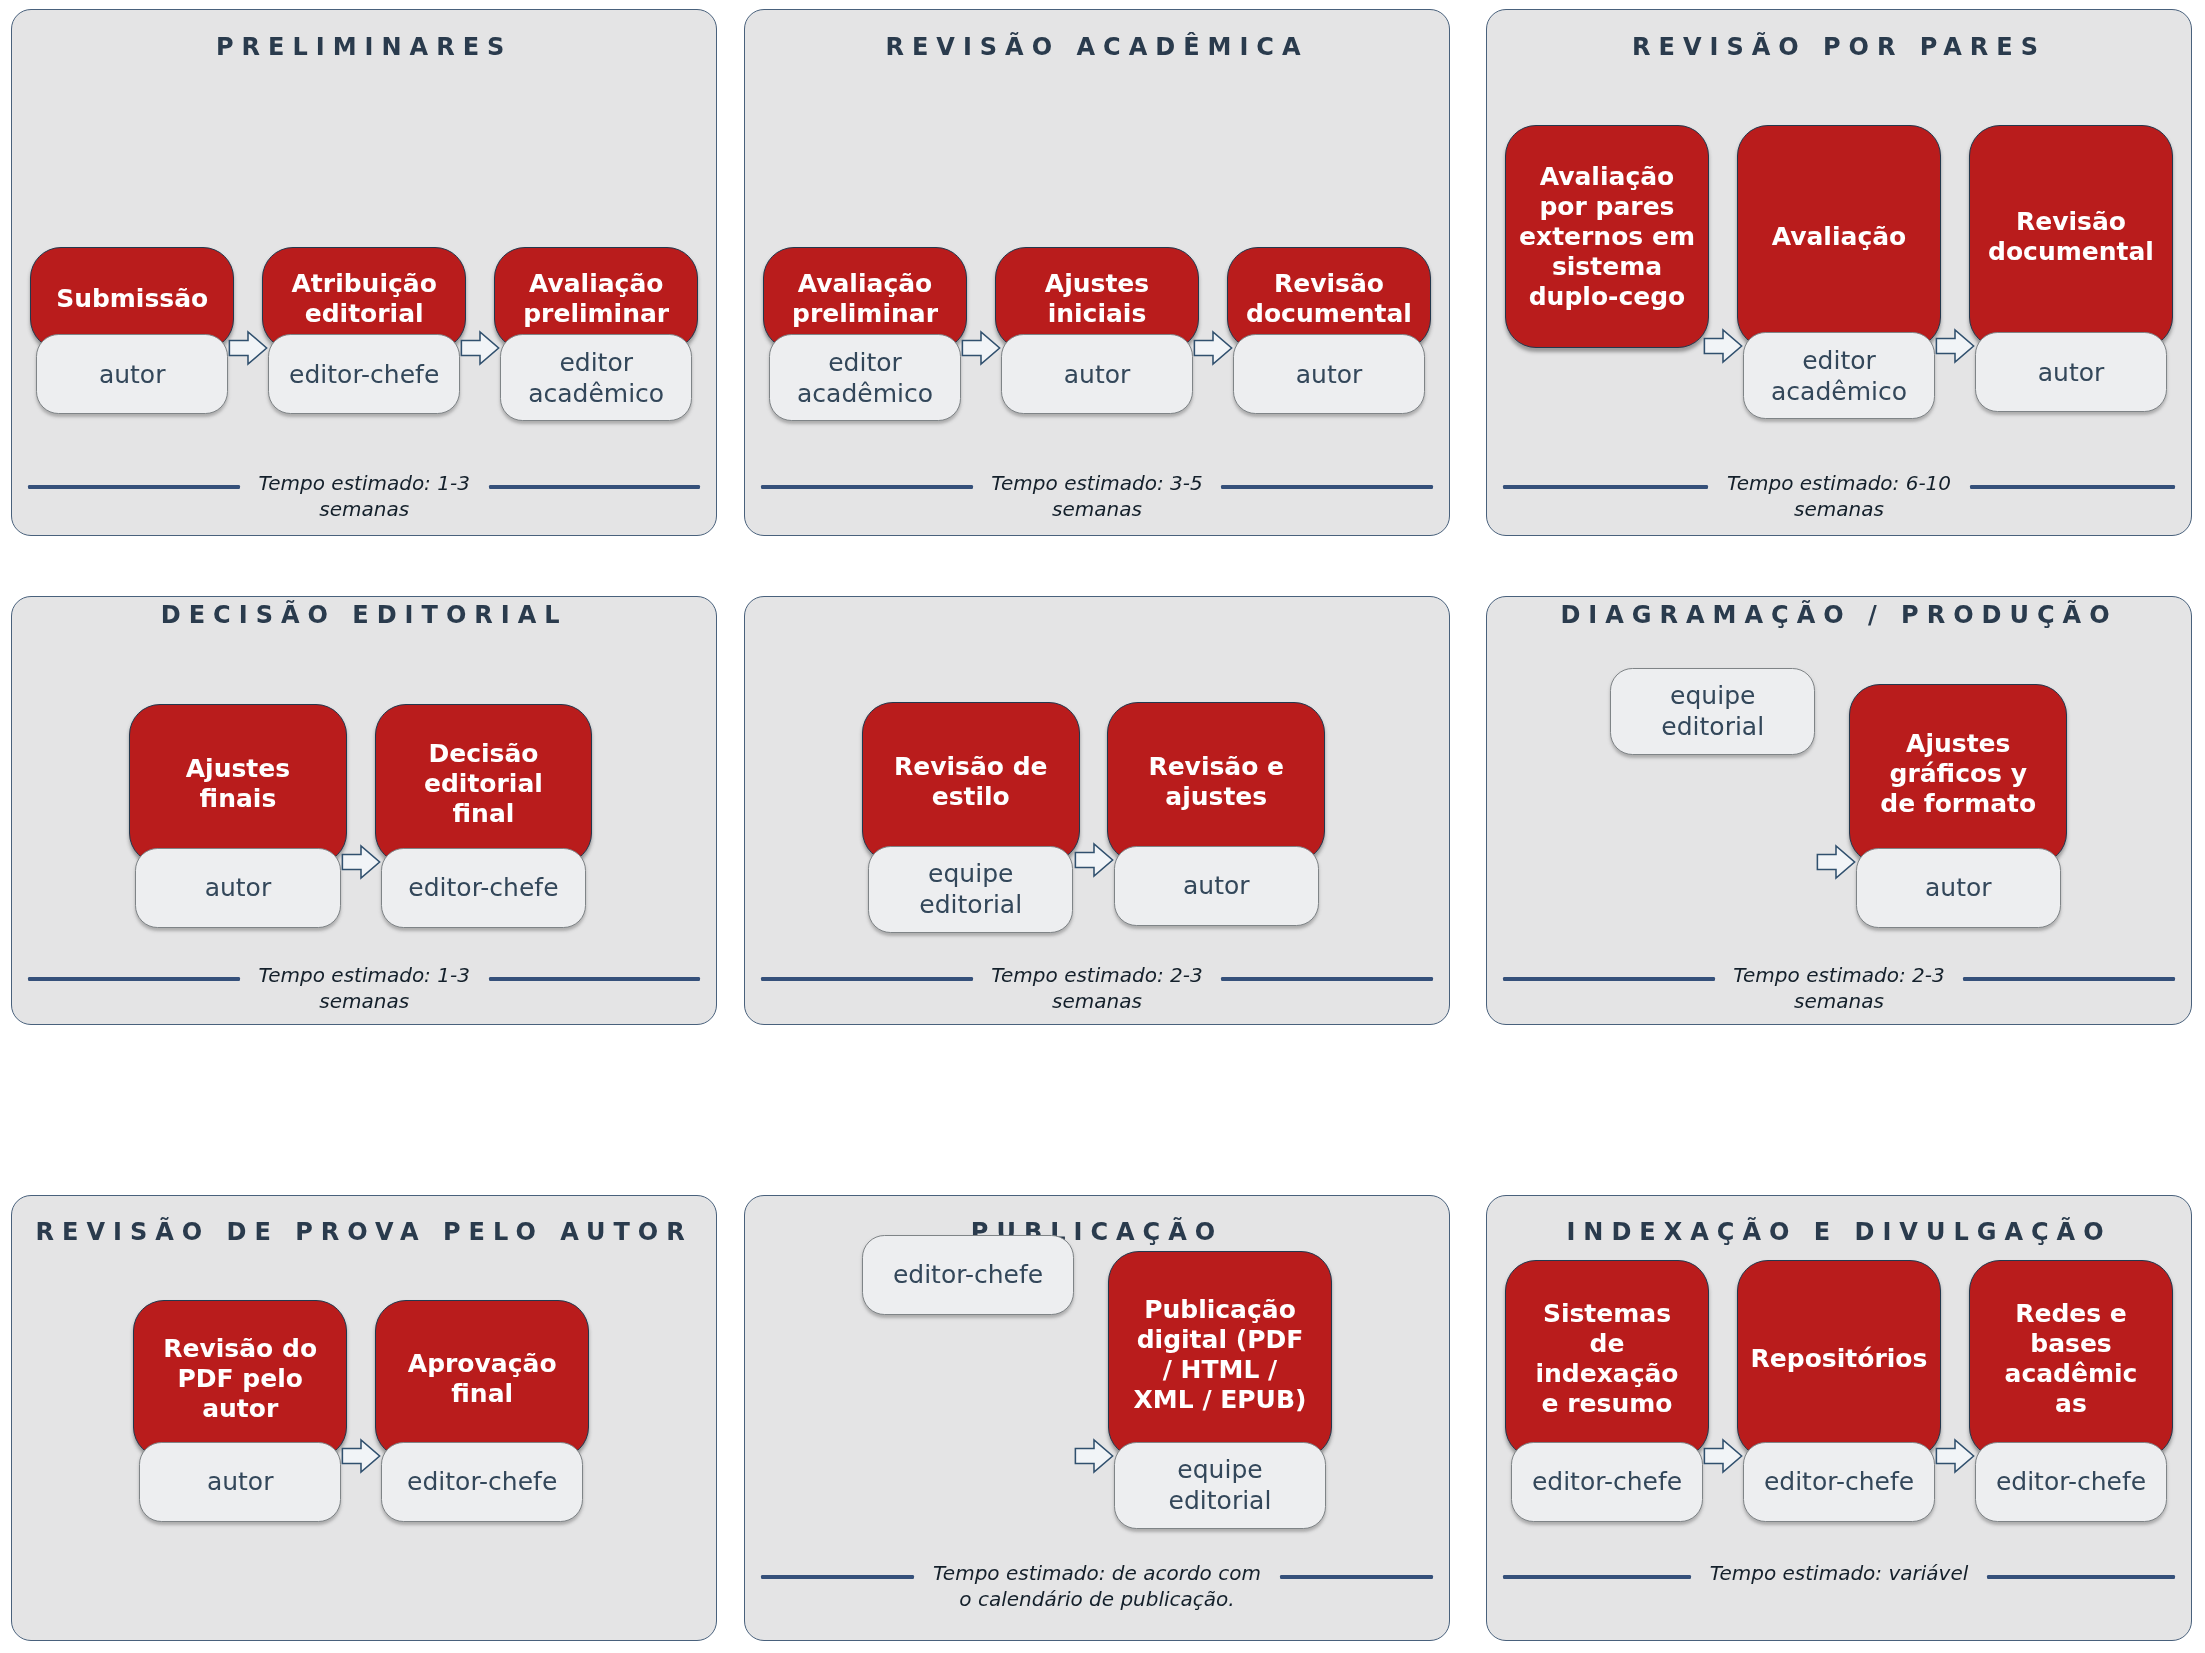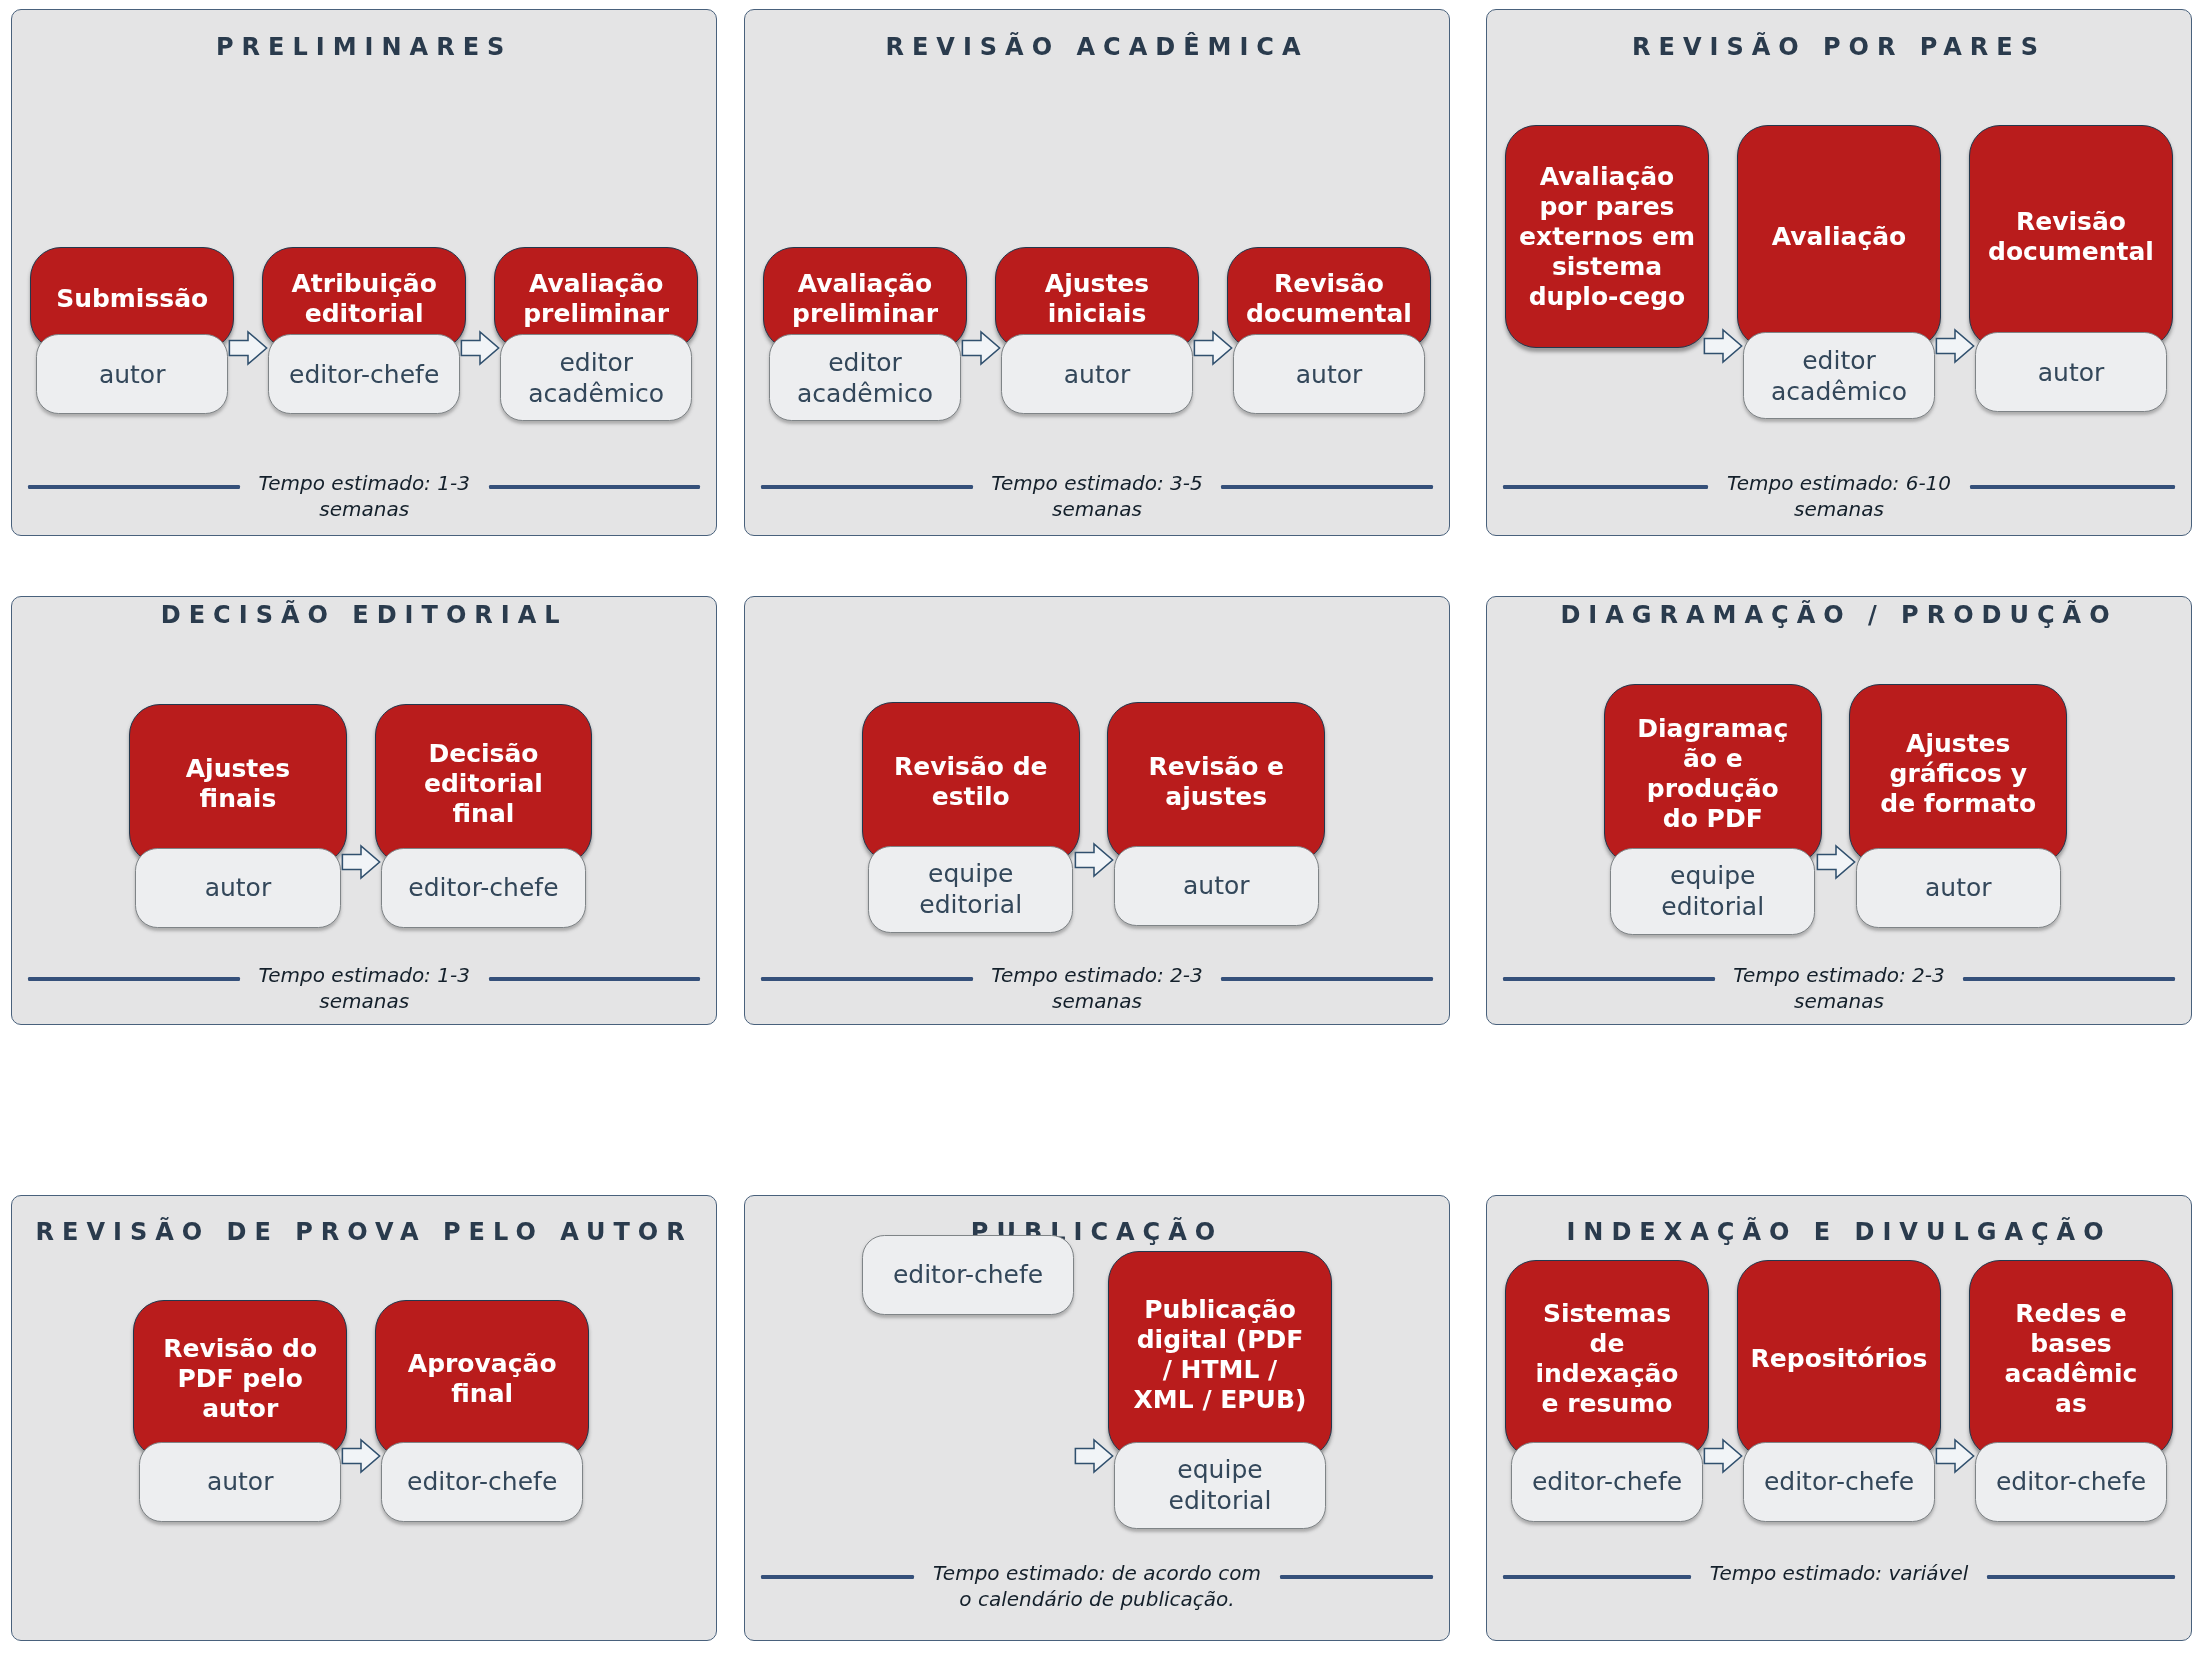--- a/index.html
+++ b/index.html
@@ -2,21 +2,21 @@
 <html lang="pt" style="font-size:10px"><head>
 <meta charset="utf-8">
 <title>Fluxo Editorial</title>
 <style>
   html,body{margin:0;padding:0;background:#ffffff;}
   body{font-family:"DejaVu Sans","Liberation Sans",sans-serif;}
   .canvas{position:relative;width:2205px;height:1654px;background:#ffffff;overflow:hidden;}
 
   .panel{
     position:absolute;width:706px;box-sizing:border-box;
-    background:#E4E4E5;border:1.9px solid #49617C;border-radius:10px;
+    background:#E4E4E5;border:1.9px solid #49617C;border-radius:20px;
   }
   .row1{top:9.4px;height:527px;}
   .row2{top:596px;height:429px;}
   .row3{top:1195px;height:446px;}
   .col1{left:11.2px;}
   .col2{left:744px;}
   .col3{left:1486px;}
 
   .title{
     text-align:center;color:#2A3B4D;font-size:24px;font-weight:600;
@@ -293,26 +293,20 @@
           <div class="tline">Tempo estimado: 2-3</div>
           <div class="tline">semanas</div>
         </div>
         <span class="trule"></span>
       </div>
     </section>
   <section class="panel p6 row2 col3">
       <div class="title">DIAGRAMAÇÃO / PRODUÇÃO</div>
       <div class="steps">
         <div class="step">
-          <div class="dark">
-            <div class="dline">Diagramaç</div>
-            <div class="dline">ão e</div>
-            <div class="dline">produção</div>
-            <div class="dline">do PDF</div>
-          </div>
           <div class="role">
             <span class="rlabel">equipe editorial</span>
           </div>
         </div>
         <span class="arrow">
           <svg viewBox="0 0 64 58" width="40" height="36" aria-hidden="true">
             <path d="M2 17 H32 V3 L62 29 L32 55 V41 H2 Z" fill="#F1F4F7" stroke="#30506E" stroke-width="2.5"></path>
           </svg>
         </span>
         <div class="step">

